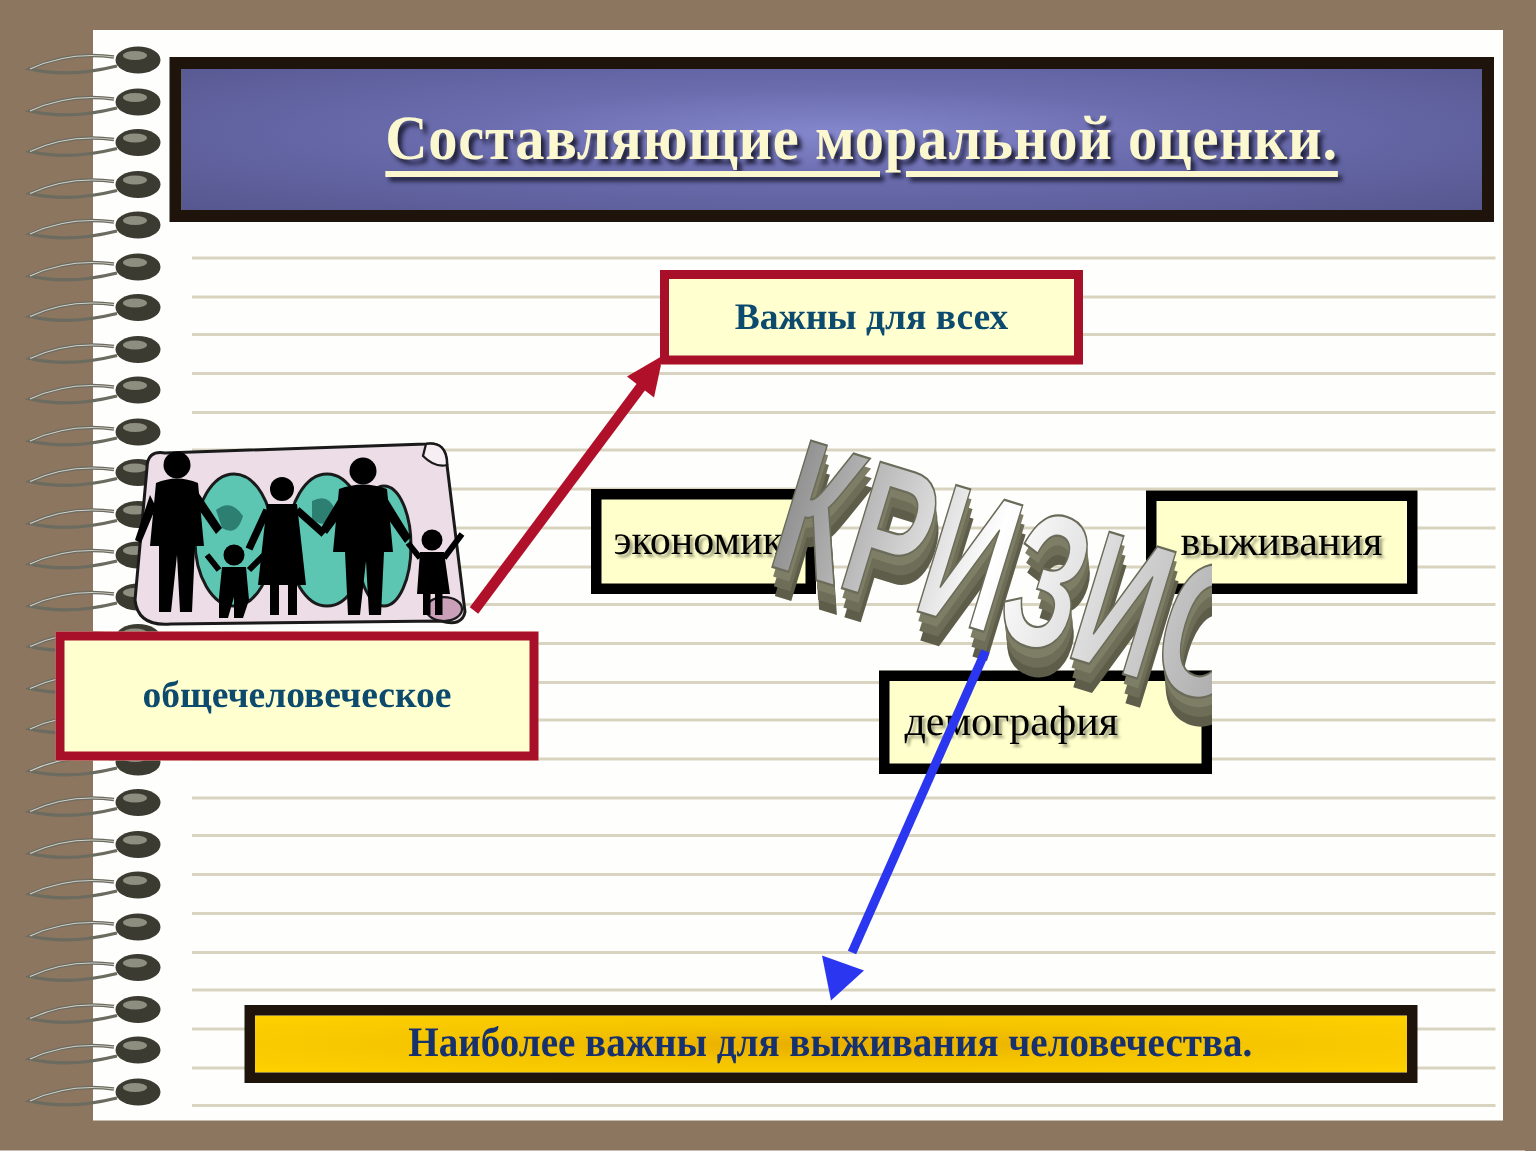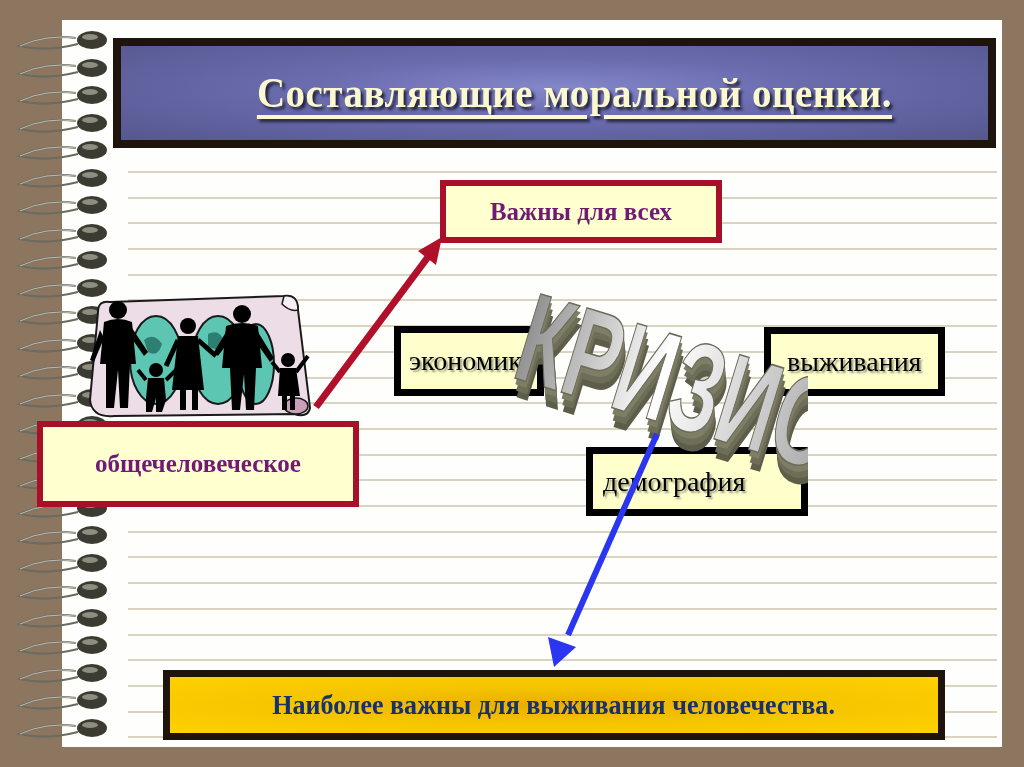--- a/index.html
+++ b/index.html
@@ -26,30 +26,30 @@
     font-family:"Liberation Serif", serif; font-weight:bold;
     font-size:42px; color:#fbf8d0; text-decoration:underline;
     text-decoration-thickness:4px; text-underline-offset:8px;
     text-shadow:3px 3px 3px #23233f; letter-spacing:0.5px;
     transform:scaleX(0.93);
   }
 
   .red-box {
     position:absolute; box-sizing:border-box; border:6px solid #a8102a;
     background:#ffffd0; display:flex; align-items:center; justify-content:center;
-    font-weight:bold; color:#701a75; font-size:25px;
+    font-weight:bold; color:#0c4a6e; font-size:25px;
   }
   .black-box {
     position:absolute; box-sizing:border-box; border:7px solid #000;
     background:#ffffcc; display:flex; align-items:center; justify-content:flex-start;
     font-weight:normal; color:#000; font-size:28px; padding-left:8px;
     text-shadow:2px 2px 2px #9a9a7a; overflow:hidden; white-space:nowrap;
   }
   .yellow-box {
-    position:absolute; left:163px; top:670px; width:782px; height:70px;
+    position:absolute; left:163px; top:670px; width:782px; height:52px;
     box-sizing:border-box; border:7px solid #1e140c;
     background: radial-gradient(ellipse at 50% 50%, #e8ad00 0%, #f4c400 45%, #ffd200 100%);
     display:flex; align-items:center; justify-content:center;
     font-weight:bold; font-size:28px; color:#17306e;
   }
   .yellow-box span { transform:scaleX(0.93); display:inline-block; }
 
   .kriz {
     position:absolute; left:498px; top:250px; width:310px; height:240px;
   }

